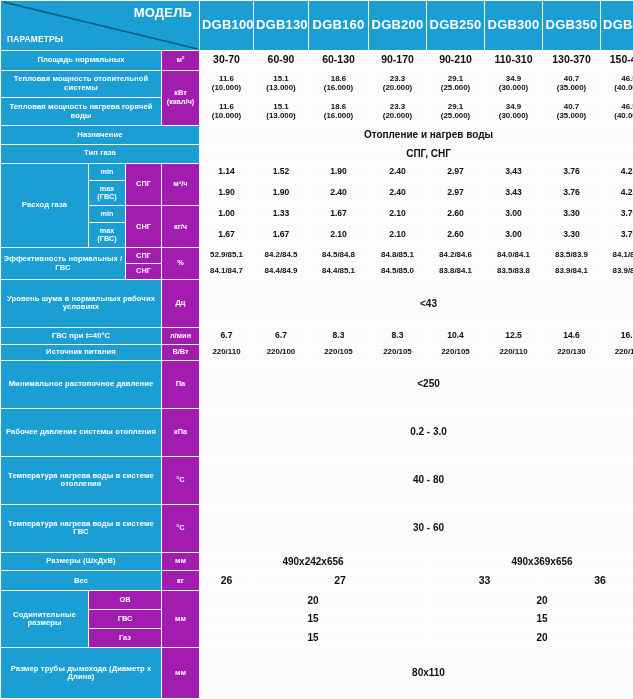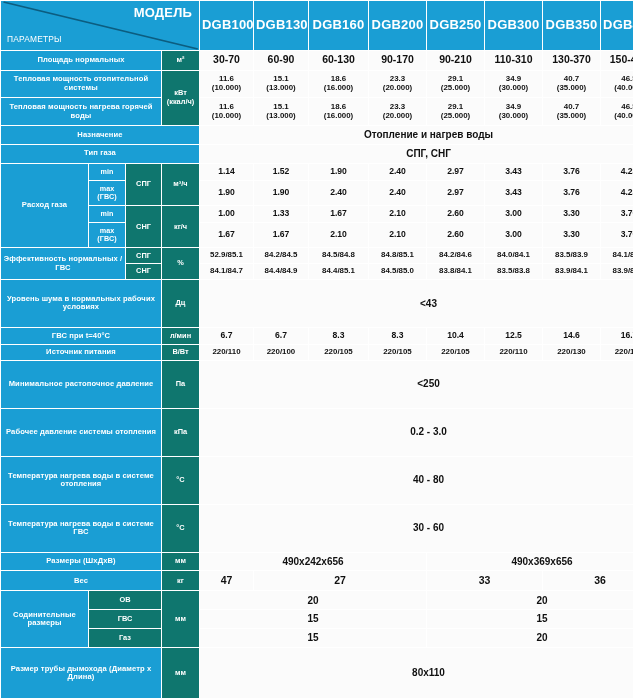--- a/index.html
+++ b/index.html
@@ -29,21 +29,21 @@
   
   .lbl {
     background: #1a9ed4;
     color: #ffffff;
     font-weight: bold;
     font-size: 7.6px;
     letter-spacing: 0.1px;
   }
   .lbl-sm { font-size: 7.2px; margin-left: 18px; }
   .unit {
-    background: #0f766e;
+    background: #a21caf;
     color: #ffffff;
     font-weight: bold;
     font-size: 7.4px;
   }
   .model-hd {
     background: #1a9ed4;
     color: #ffffff;
     font-weight: bold;
     font-size: 13px;
     letter-spacing: 0.2px;
@@ -80,21 +80,21 @@
     color: #ffffff;
     font-weight: bold;
     font-size: 13px;
     letter-spacing: 0.2px;
   }
   .corner .c-param {
     position: absolute;
     left: 6px;
     bottom: 6px;
     color: #ffffff;
-    font-weight: normal;
+    font-weight: bold;
     font-size: 8.4px;
     letter-spacing: 0.2px;
   }
 </style>
 </head>
 <body>
 
 <table id="spec-table">
   <colgroup>
     <col style="width:88px">
@@ -373,21 +373,21 @@
   <tr>
     <td class="lbl" colspan="3">Размеры (ШхДхВ)</td>
     <td class="unit">мм</td>
     <td class="val val-wide" colspan="4">490x242x656</td>
     <td class="val val-wide" colspan="4">490x369x656</td>
   </tr>
 
   <tr>
     <td class="lbl" colspan="3">Вес</td>
     <td class="unit">кг</td>
-    <td class="val val-lg">47</td>
+    <td class="val val-lg">26</td>
     <td class="val val-lg" colspan="3">27</td>
     <td class="val val-lg" colspan="2">33</td>
     <td class="val val-lg" colspan="2">36</td>
   </tr>
 
   <tr>
     <td class="lbl" rowspan="3">Содинительные размеры</td>
     <td class="unit" colspan="2">ОВ</td>
     <td class="unit" rowspan="3">мм</td>
     <td class="val val-wide" colspan="4">20</td>

